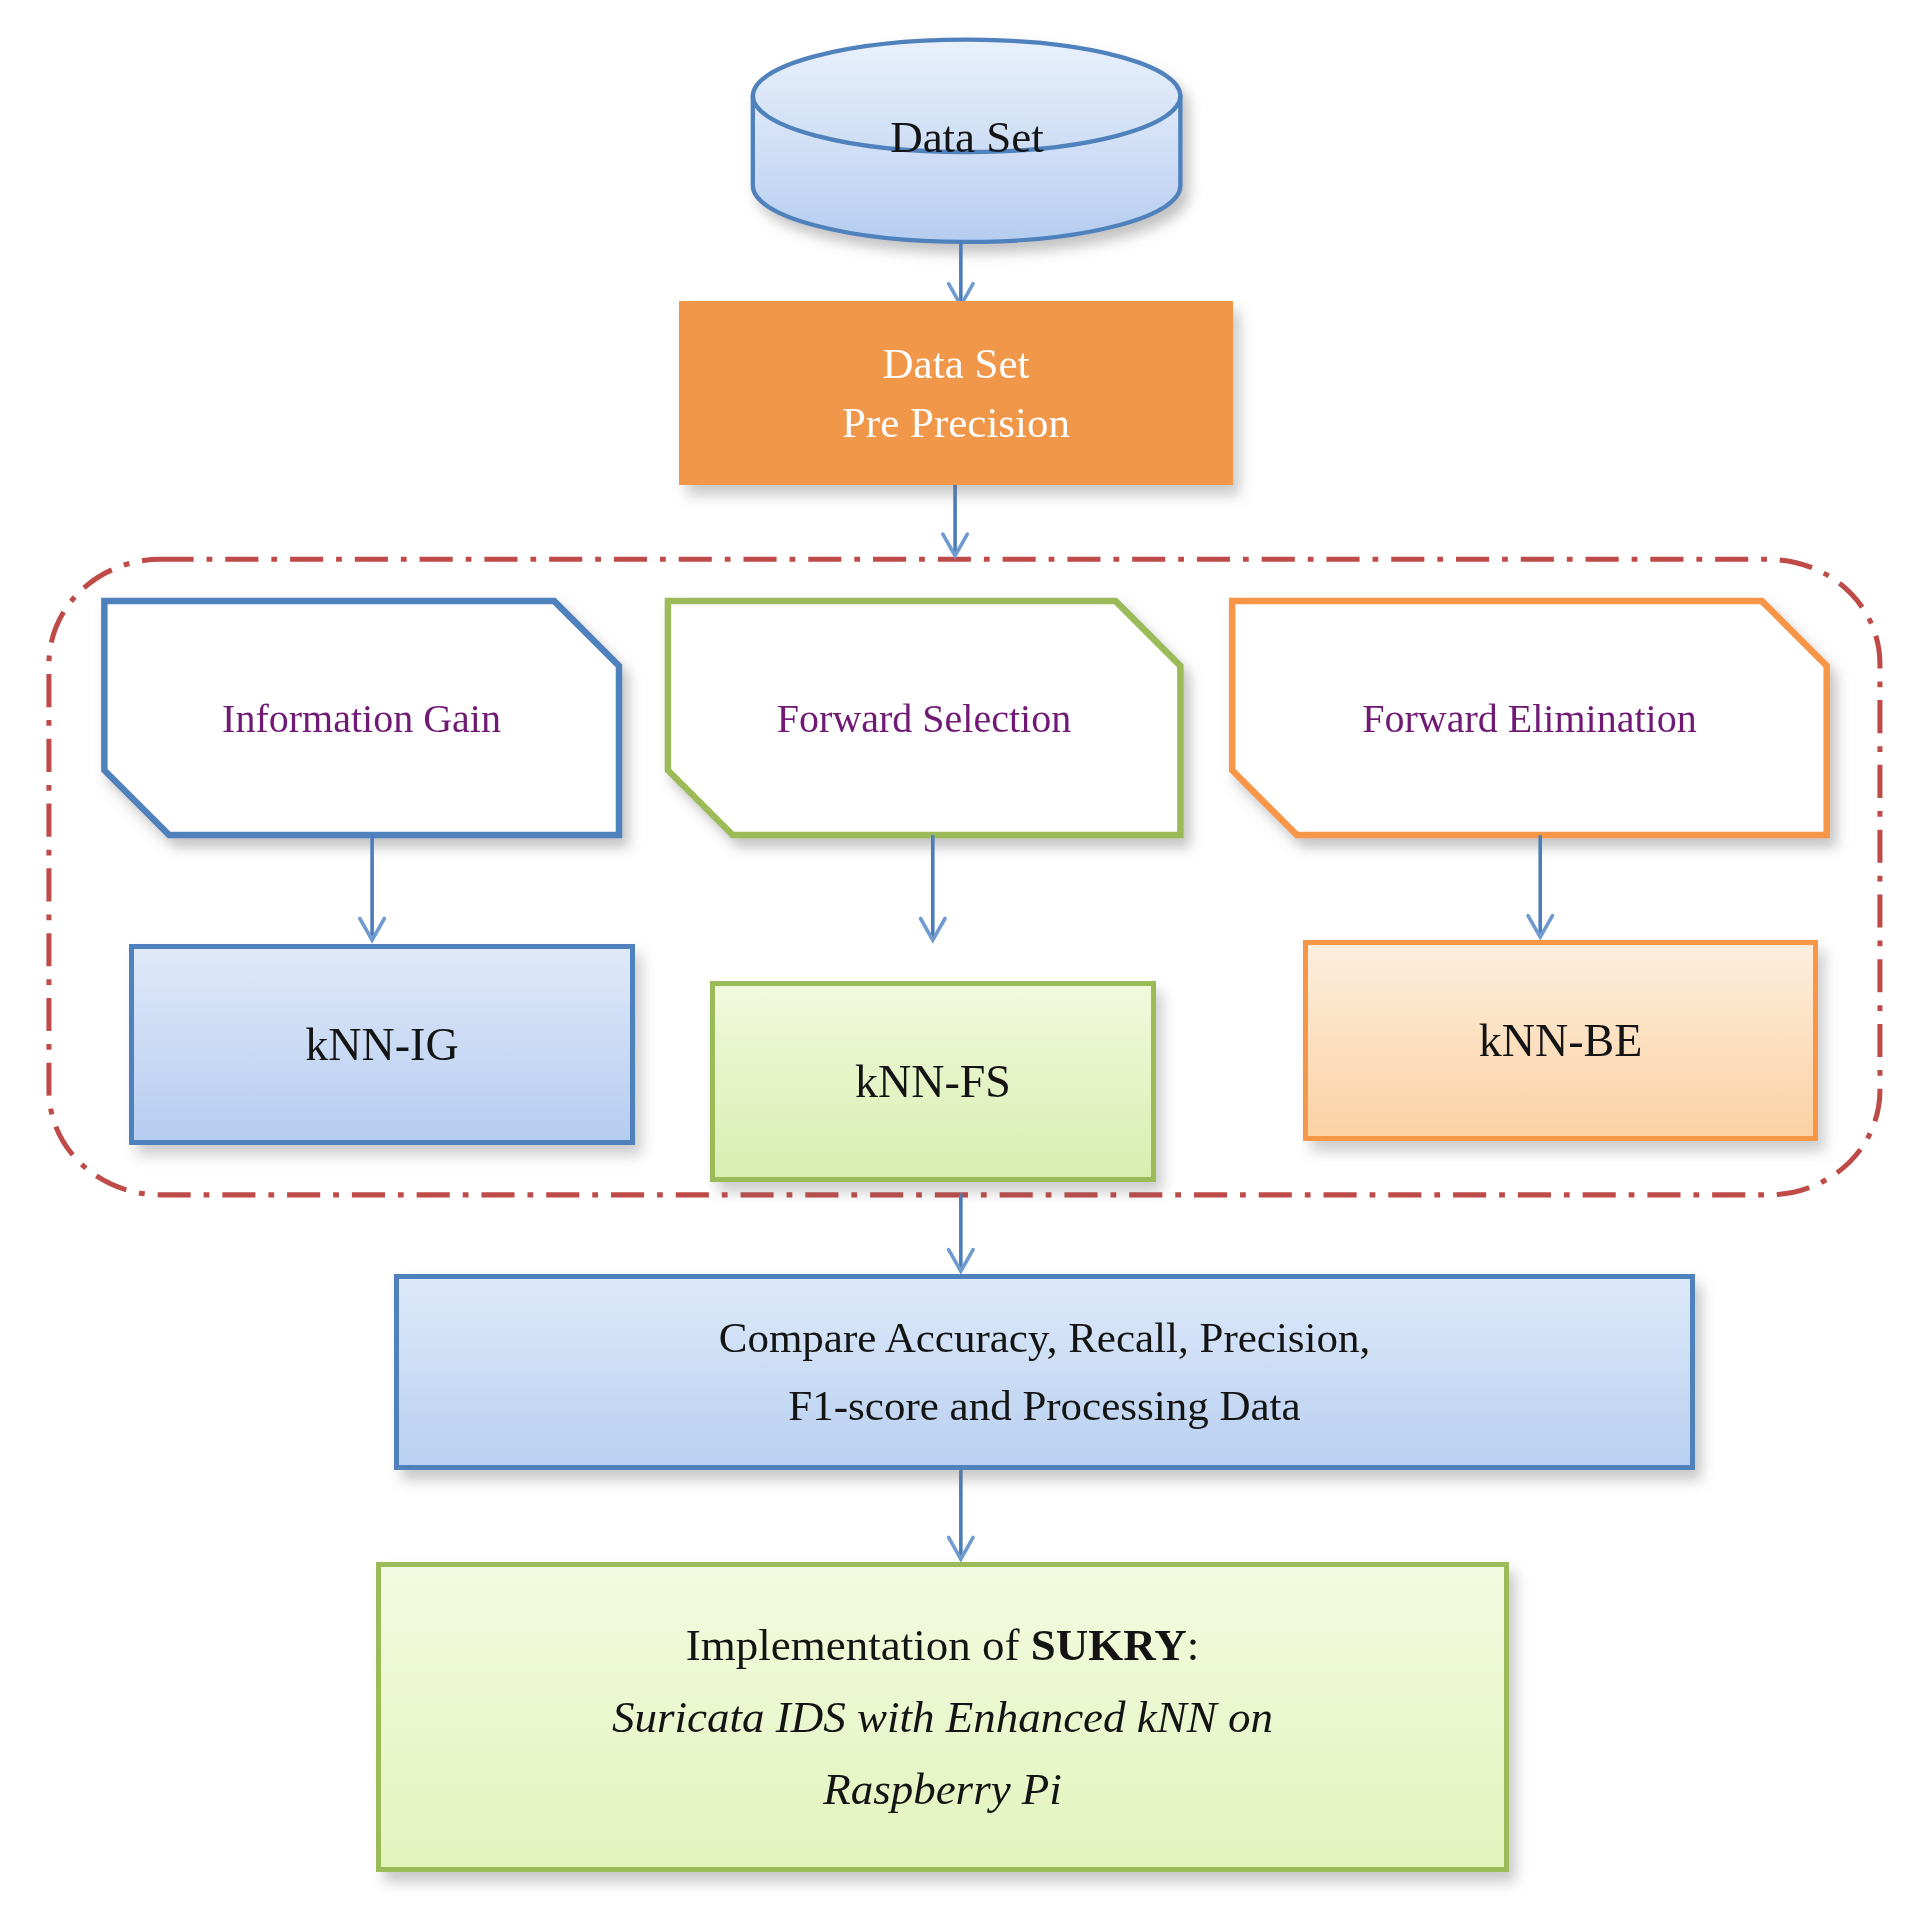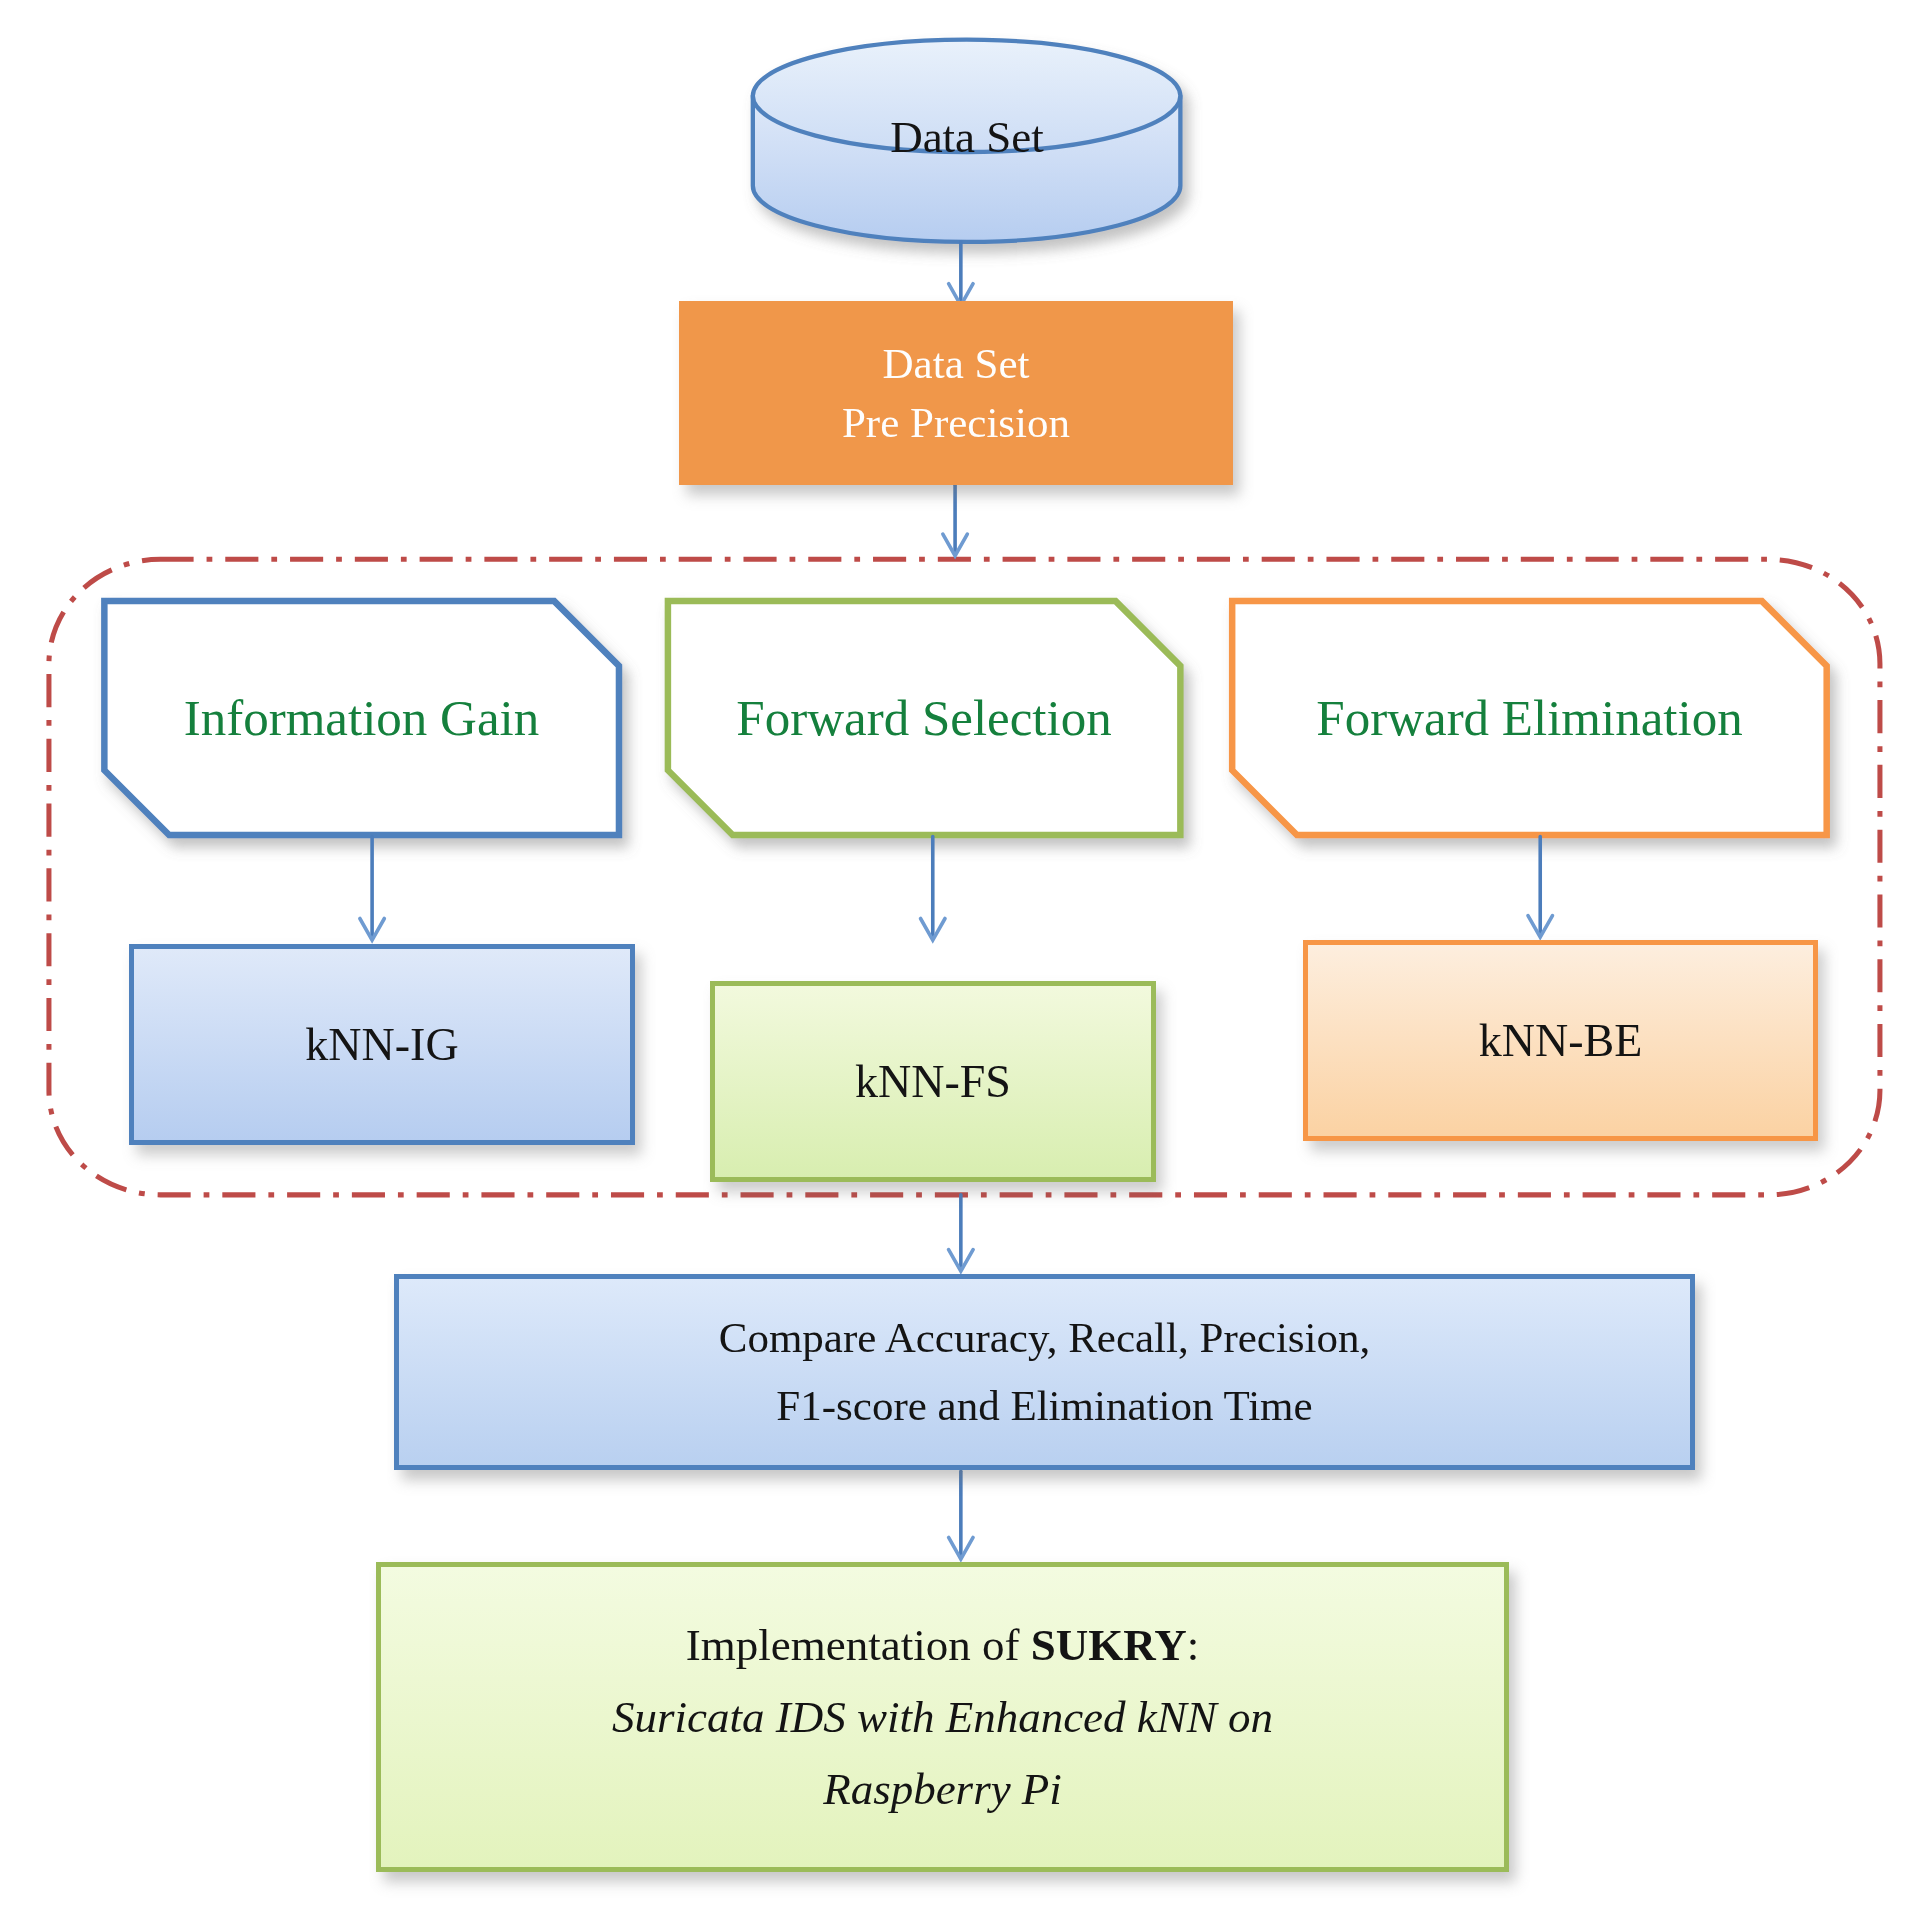--- a/index.html
+++ b/index.html
@@ -17,21 +17,21 @@
 
   .node-label{font-size:45px;color:#141414;}
 
   .pre-box{
     left:679px;top:301px;width:554px;height:184px;
     background:var(--orange-fill,#F0974A);
     box-shadow:7.2px 10px 13px rgba(110,110,110,.38);
   }
   .pre-box .ln{font-size:43px;line-height:59px;color:#fefefe;}
 
-  .card-label{font-size:51px;color:#15803d;}
+  .card-label{font-size:40px;color:#701a75;}
   .card1{left:104px;top:601px;width:515px;height:234px;}
   .card2{left:668px;top:601px;width:512px;height:234px;}
   .card3{left:1232px;top:601px;width:595px;height:234px;}
 
   .knn{
     top:944px;height:201px;
     border-width:5px;border-style:solid;
     box-shadow:7.2px 10px 13px rgba(110,110,110,.35);
     font-size:46px;color:#141414;
   }
@@ -144,21 +144,21 @@
   </div>
   <div class="abs center knn knn-fs">
     <span>kNN-FS</span>
   </div>
   <div class="abs center knn knn-be">
     <span>kNN-BE</span>
   </div>
 
   <div class="abs center compare-box">
     <span class="ln">Compare Accuracy, Recall, Precision,</span>
-    <span class="ln">F1-score and Elimination Time</span>
+    <span class="ln">F1-score and Processing Data</span>
   </div>
 
   <div class="abs center impl-box">
     <span class="ln1"><span>Implementation of </span><b>SUKRY</b><span>:</span></span>
     <span class="lnit">Suricata IDS with Enhanced kNN on</span>
     <span class="lnit">Raspberry Pi</span>
   </div>
 
 </div>
 

